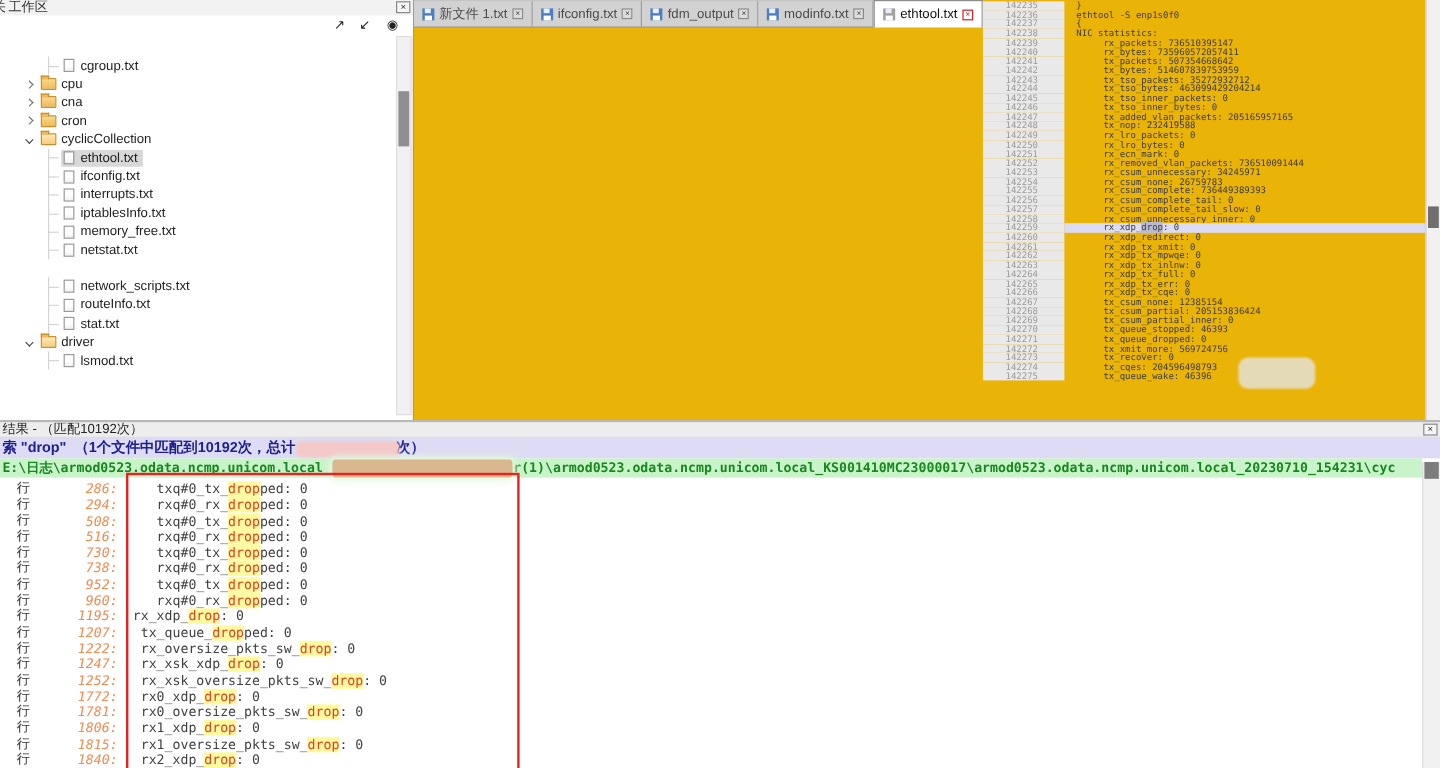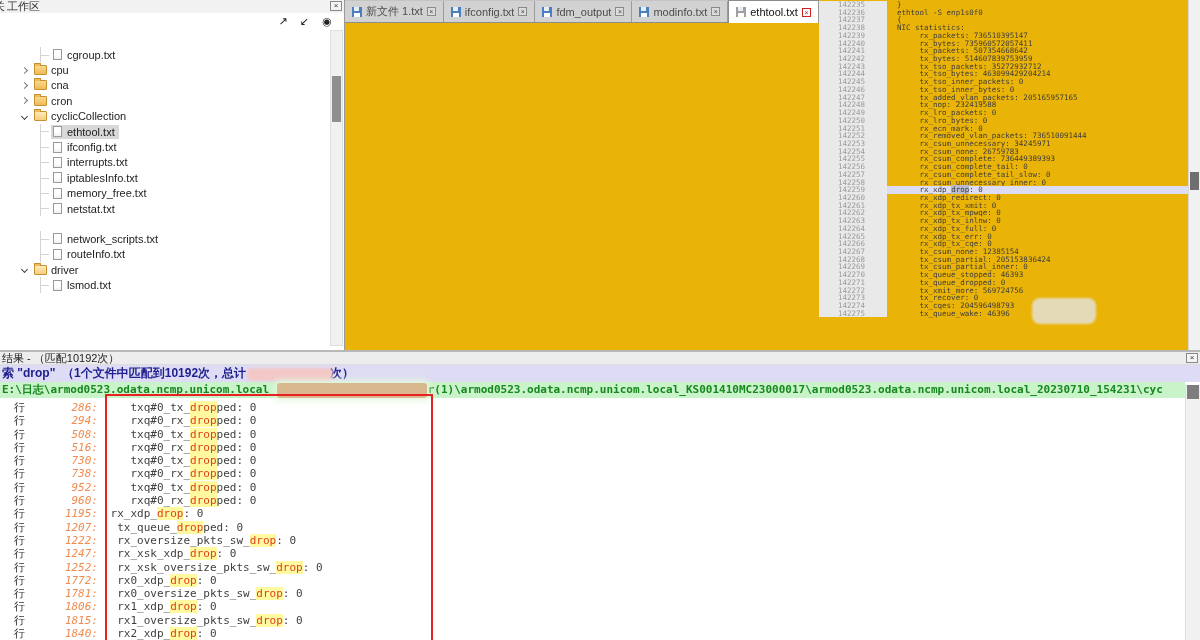--- a/index.html
+++ b/index.html
@@ -167,20 +167,26 @@
               <span class="fico"></span>
     <span>network_scripts.txt</span>
             </span>
   </div>
           <div class="titem file">
     <span class="selbox">
               <span class="fico"></span>
     <span>routeInfo.txt</span>
             </span>
   </div>
+          <div class="titem file">
+    <span class="selbox">
+              <span class="fico"></span>
+    <span>stat.txt</span>
+            </span>
+  </div>
           <div class="titem folder open">
     <span class="chev"></span>
     <span class="folder-ic"></span>
     <span>driver</span>
   </div>
           <div class="titem file">
     <span class="selbox">
               <span class="fico"></span>
     <span>lsmod.txt</span>
             </span>

